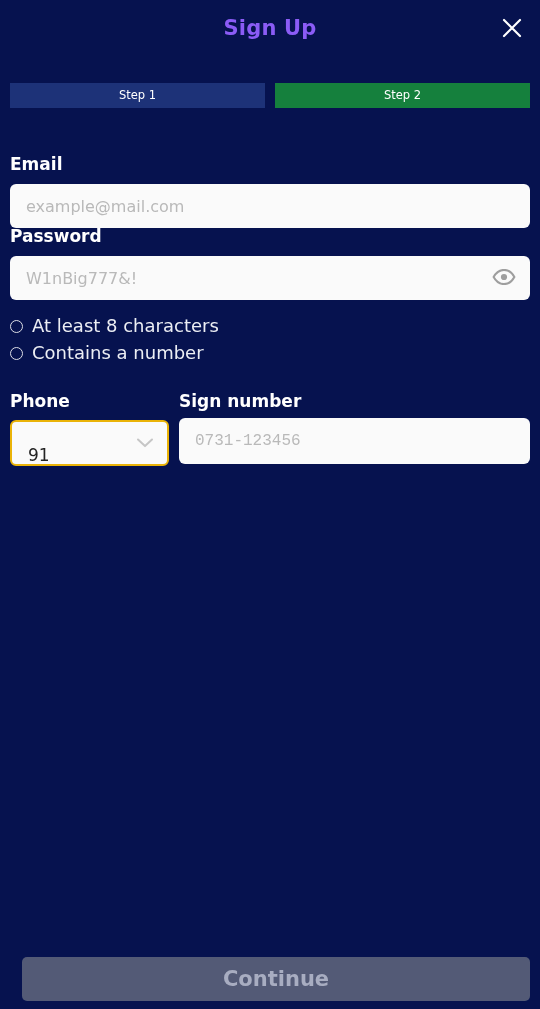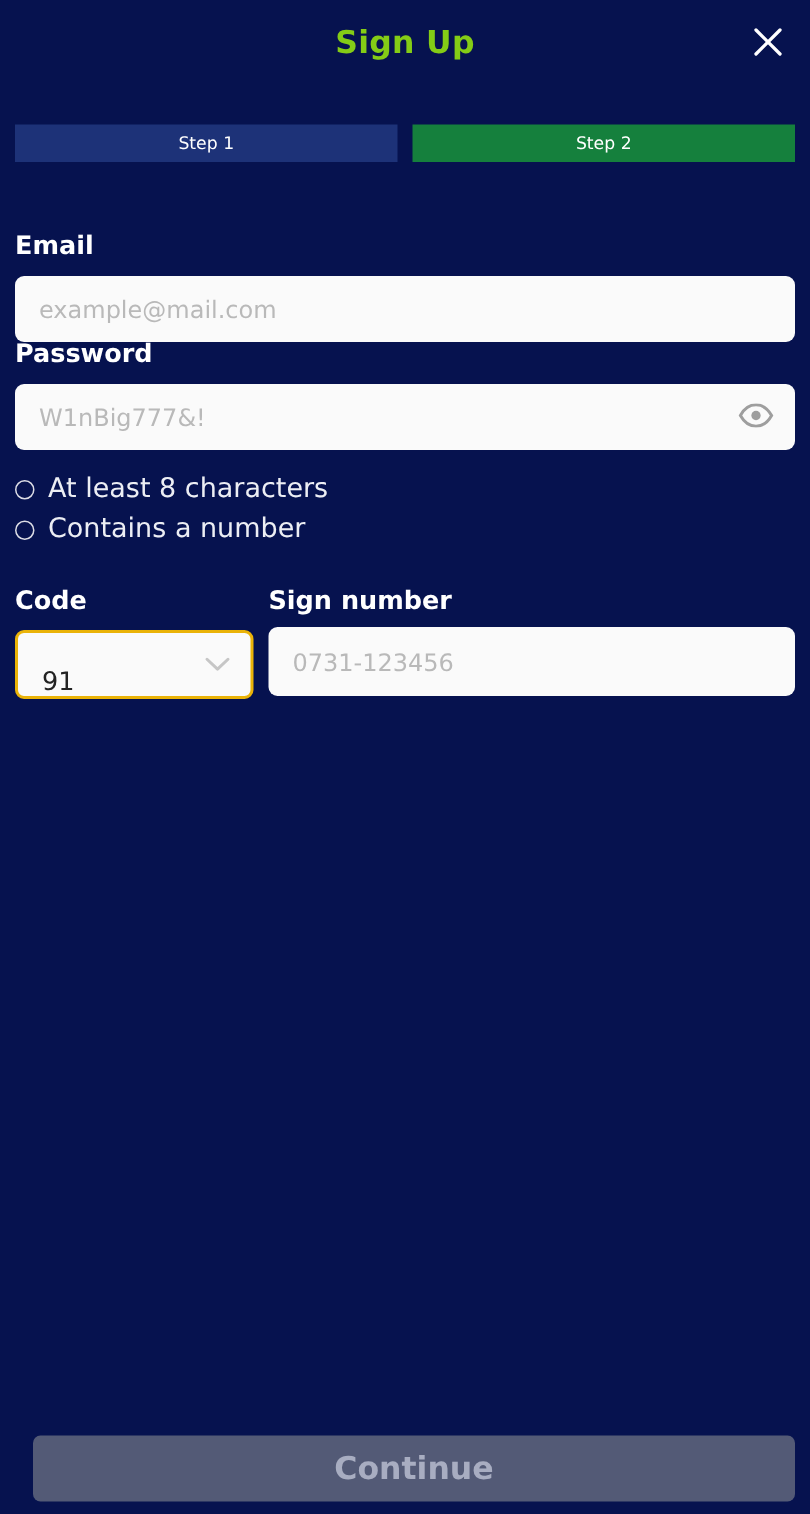--- a/index.html
+++ b/index.html
@@ -19,21 +19,21 @@
   
   .header {
     position: relative;
     height: 56px;
     display: flex;
     align-items: center;
     justify-content: center;
   }
 
   .title {
-    color: #84cc16;
+    color: #8b5cf6;
     font-size: 21px;
     font-weight: bold;
     letter-spacing: 0.2px;
     line-height: 1;
   }
 
   .close-btn {
     position: absolute;
     right: 9px;
     top: 9px;
@@ -178,21 +178,21 @@
   }
 
   .chevron {
     position: absolute;
     right: 13px;
     top: 50%;
     transform: translateY(-50%);
     display: flex;
   }
 
-  .phone-input { height: 46px; }
+  .phone-input { height: 46px; font-family: Liberation Mono, monospace; }
 
   
   .footer {
     position: absolute;
     left: 12px;
     right: 0;
     bottom: 8px;
     padding: 0 10px;
   }
 
@@ -258,21 +258,21 @@
       </div>
       <div class="rule">
         <span class="rule-circle"></span>
         <span class="rule-text">Contains a number</span>
       </div>
     </div>
   </div>
 
   <div class="row">
     <div class="col-code">
-      <div class="field-label label-code">Code</div>
+      <div class="field-label label-code">Phone</div>
       <div class="select-wrap">
         <span class="select-value">91</span>
         <span class="chevron">
           <svg width="18" height="11" viewBox="0 0 18 11" fill="none">
             <path d="M2 2 L9 8.6 L16 2" stroke="#c6c6c6" stroke-width="2" stroke-linecap="round" stroke-linejoin="round"></path>
           </svg>
         </span>
       </div>
     </div>
 

